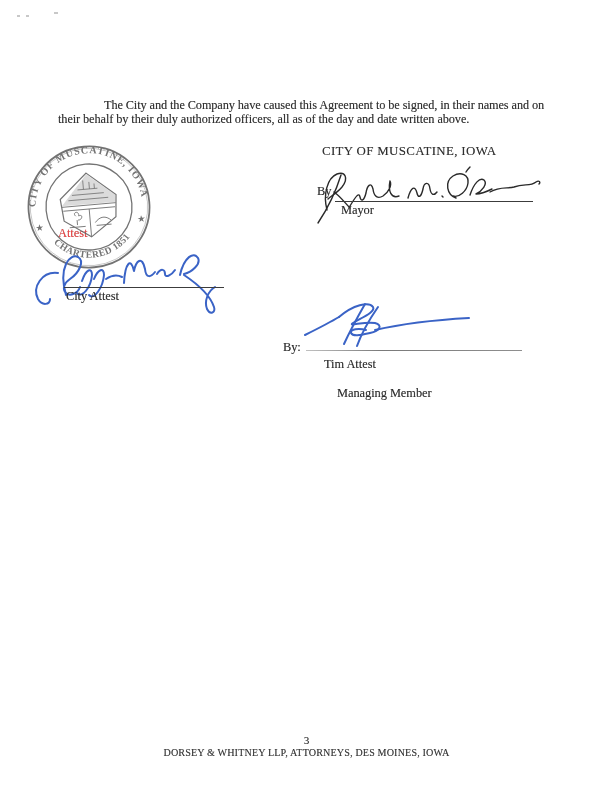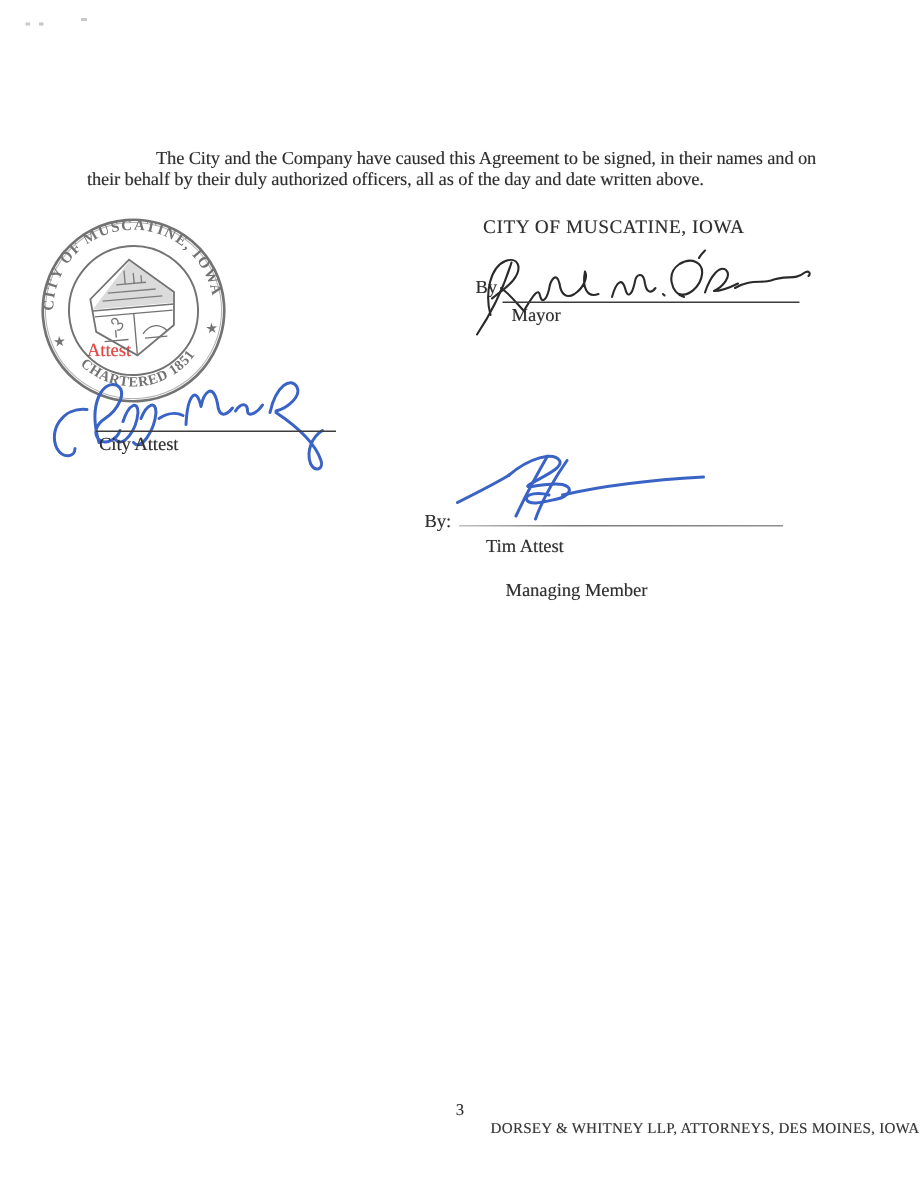--- a/index.html
+++ b/index.html
@@ -23,21 +23,21 @@
   .rule{position:absolute;height:1px;background:#3c3c3c;}
   .rule.gray{background:linear-gradient(to right,#c0c0c0,#7a7a7a 35%,#8f8f8f);}
   .sig{position:absolute;}
   .sig path{fill:none;stroke-linecap:round;stroke-linejoin:round;}
   .seal{position:absolute;left:23px;top:141px;opacity:0.88;}
   .seal text{font-family:"Liberation Serif",serif;font-weight:bold;}
   .attest{color:#ef4444;}
   .speck{position:absolute;background:#9a9a9a;opacity:0.55;}
   .footer-num{position:absolute;left:0;top:734px;width:613px;text-align:center;
     font-size:11px;text-shadow:0.2px 0.2px 0.5px rgba(50,50,50,0.45);}
-  .footer-firm{position:absolute;left:0;top:747px;width:613px;text-align:right;
+  .footer-firm{position:absolute;left:0;top:747px;width:613px;text-align:center;
     font-size:10px;letter-spacing:0.2px;color:#383838;
     text-shadow:0.2px 0.2px 0.5px rgba(50,50,50,0.45);}
 </style>
 </head>
 <body>
 
 <div class="page">
 
   <div class="speck" style="left:17px;top:15px;width:3px;height:2px;"></div>
   <div class="speck" style="left:26px;top:15px;width:3px;height:2px;"></div>

